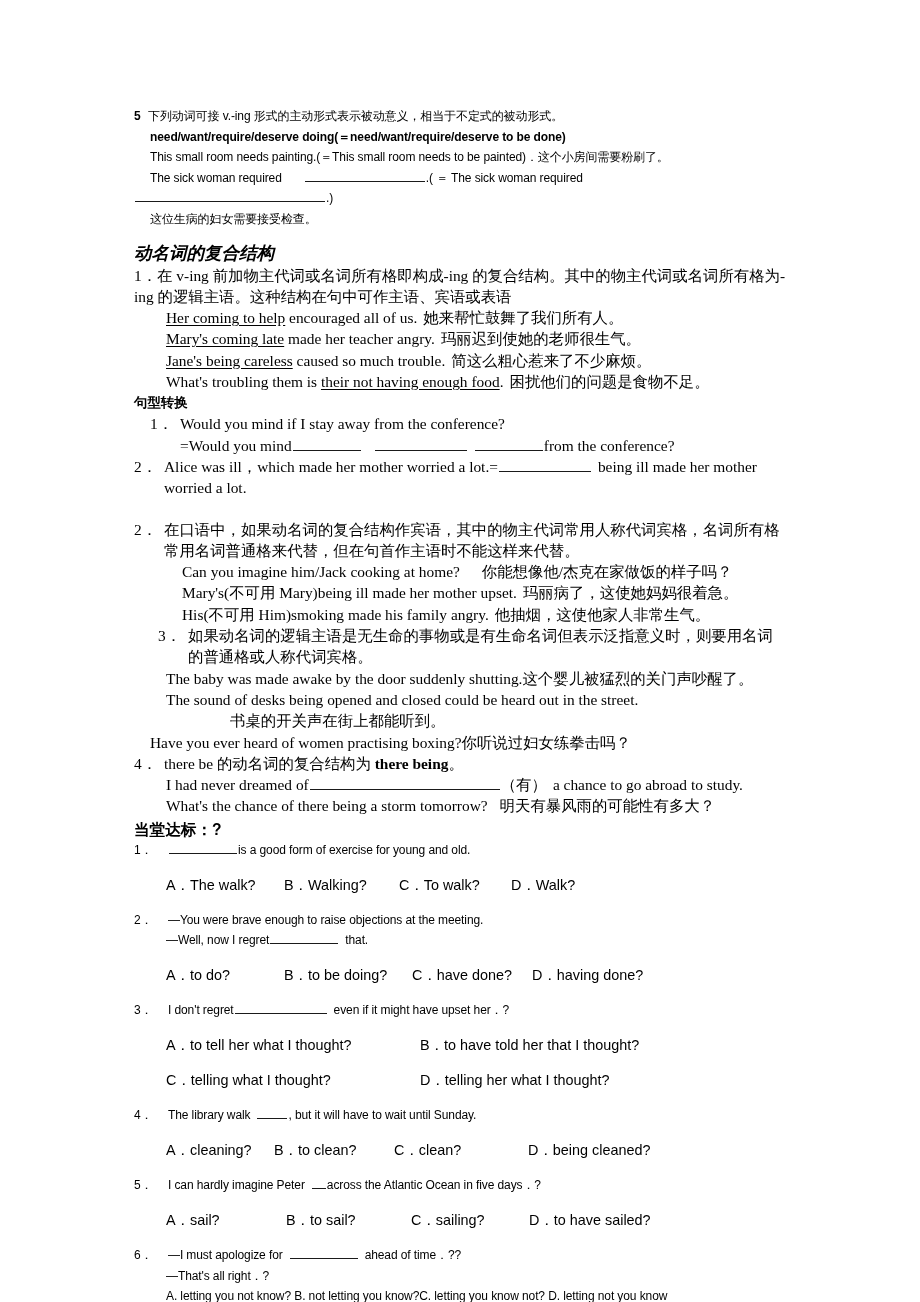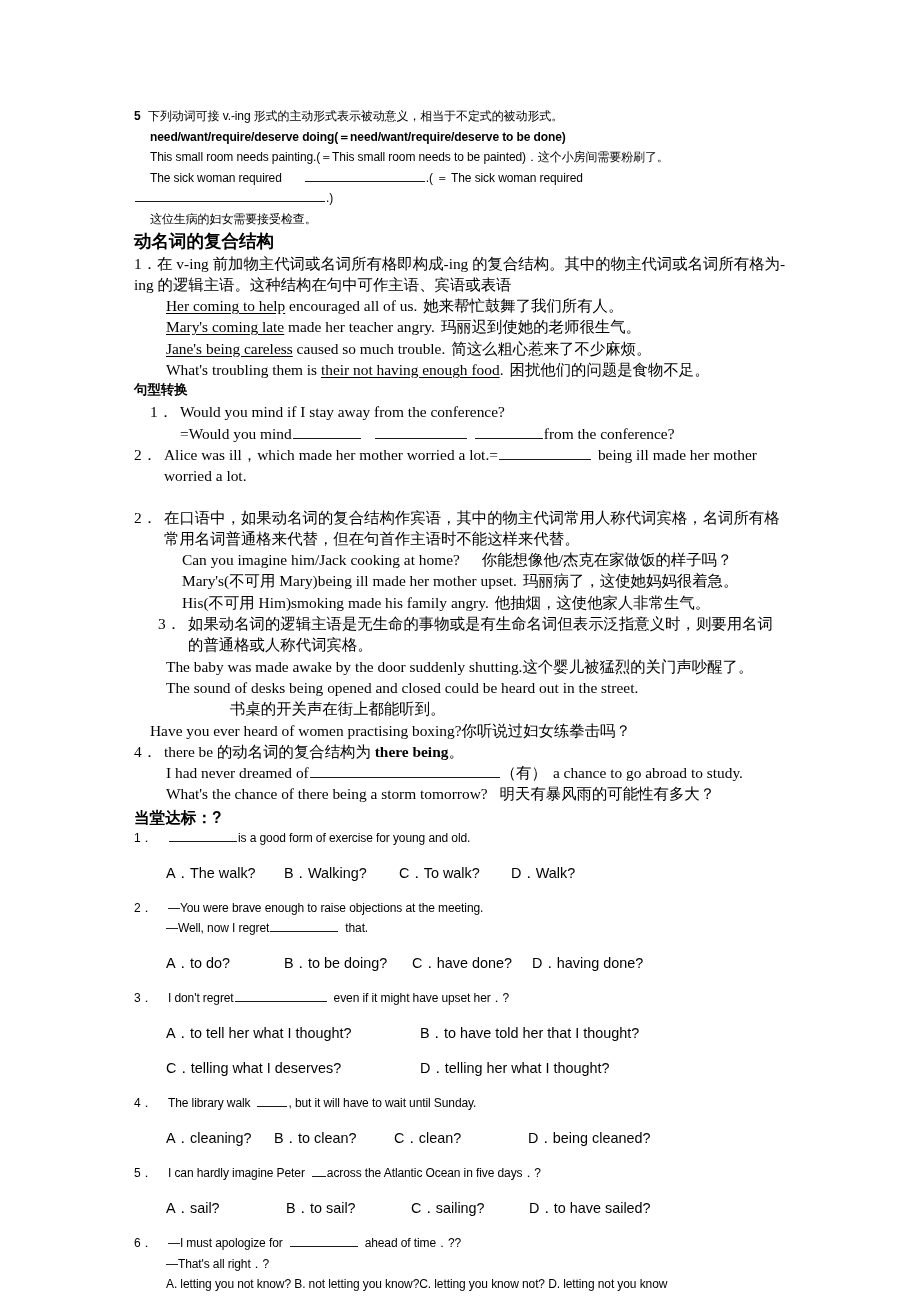--- a/index.html
+++ b/index.html
@@ -79,24 +79,25 @@
     width: 34px;
     text-indent: 0;
   }
 
   
   .h-sec {
     font-family: "Liberation Sans", sans-serif;
     font-weight: bold;
     font-size: 17.5px;
     line-height: 23px;
-    margin: 0 0 0 0;
+    margin: 12px 0 0 0;
+    font-style: italic;
   }
   .h-sub {
-    font-family: Liberation Mono, monospace;
+    font-family: Liberation Sans, sans-serif;
     font-weight: bold;
     font-size: 13.4px;
     line-height: 19px;
     margin: 1px 0 1px 0;
   }
   .h-quiz {
     font-family: "Liberation Sans", sans-serif;
     font-weight: bold;
     font-size: 15.6px;
     line-height: 21px;
@@ -203,21 +204,21 @@
 
   <p class="s-line num" style="padding-left:34px;text-indent:-34px;"><span class="num-n" style="width:34px;">1．</span><span class="blank bk-sm"></span><span>is a good form of exercise for young and old.</span></p>
   <p class="opts"><span class="op w-a">A．The walk?</span><span class="op w-b">B．Walking?</span><span class="op w-c">C．To walk?</span><span class="op w-d">D．Walk?</span></p>
 
   <p class="s-line num" style="padding-left:34px;text-indent:-34px;"><span class="num-n" style="width:34px;">2．</span><span>—You were brave enough to raise objections at the meeting.</span></p>
   <p class="s-line i2"><span>—Well, now I regret</span><span class="blank bk-sm"></span><span class="spacer-xs"></span><span>that.</span></p>
   <p class="opts"><span class="op w-a">A．to do?</span><span class="op" style="width:128px;">B．to be doing?</span><span class="op" style="width:120px;">C．have done?</span><span class="op w-d">D．having done?</span></p>
 
   <p class="s-line num" style="padding-left:34px;text-indent:-34px;"><span class="num-n" style="width:34px;">3．</span><span>I don't regret</span><span class="blank bk-md"></span><span class="spacer-xs"></span><span>even if it might have upset her．?</span></p>
   <p class="opts"><span class="op w-half">A．to tell her what I thought?</span><span class="op">B．to have told her that I thought?</span></p>
-  <p class="opts"><span class="op w-half">C．telling what I deserves?</span><span class="op">D．telling her what I thought?</span></p>
+  <p class="opts"><span class="op w-half">C．telling what I thought?</span><span class="op">D．telling her what I thought?</span></p>
 
   <p class="s-line num" style="padding-left:34px;text-indent:-34px;"><span class="num-n" style="width:34px;">4．</span><span>The library walk</span><span class="spacer-xs"></span><span class="blank bk-xxs"></span><span>, but it will have to wait until Sunday.</span></p>
   <p class="opts"><span class="op" style="width:108px;">A．cleaning?</span><span class="op" style="width:120px;">B．to clean?</span><span class="op" style="width:134px;">C．clean?</span><span class="op w-d">D．being cleaned?</span></p>
 
   <p class="s-line num" style="padding-left:34px;text-indent:-34px;"><span class="num-n" style="width:34px;">5．</span><span>I can hardly imagine Peter</span><span class="spacer-xs"></span><span class="blank" style="width:14px;"></span><span>across the Atlantic Ocean in five days．?</span></p>
   <p class="opts"><span class="op" style="width:120px;">A．sail?</span><span class="op" style="width:125px;">B．to sail?</span><span class="op" style="width:118px;">C．sailing?</span><span class="op w-d">D．to have sailed?</span></p>
 
   <p class="s-line num" style="padding-left:34px;text-indent:-34px;"><span class="num-n" style="width:34px;">6．</span><span>—I must apologize for</span><span class="spacer-xs"></span><span class="blank bk-sm"></span><span class="spacer-xs"></span><span>ahead of time．??</span></p>
   <p class="s-line i2">—That's all right．?</p>
   <p class="s-line i2" style="padding-right:0;">A. letting you not know? B. not letting you know?C. letting you know not? D. letting not you know</p>

